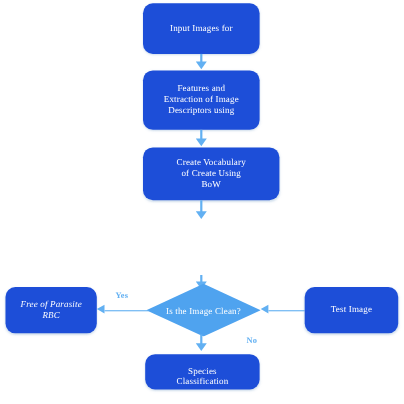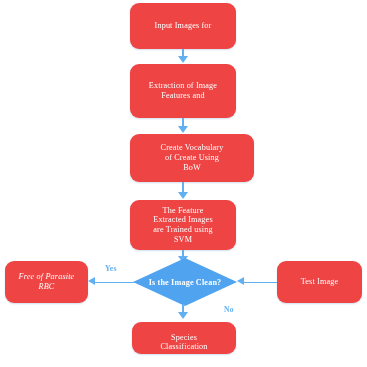--- a/index.html
+++ b/index.html
@@ -12,21 +12,21 @@
     width: 367px;
     height: 367px;
     background: #ffffff;
     overflow: hidden;
     font-family: "Liberation Serif", "DejaVu Serif", serif;
   }
 
   
   .node {
     position: absolute;
-    background: #ef4444;
+    background: #1d4ed8;
     border-radius: 9px;
     color: #ffffff;
     display: flex;
     align-items: center;
     justify-content: center;
     text-align: center;
     line-height: 1.18;
     box-sizing: border-box;
     box-shadow: 0 1px 2px rgba(120,160,200,0.35);
     padding: 2px 6px;
@@ -46,21 +46,20 @@
   .diamond-label {
     position: absolute;
     inset: 0;
     display: flex;
     align-items: center;
     justify-content: center;
     color: #ffffff;
     font-size: 8.2px;
     white-space: nowrap;
     letter-spacing: 0.15px;
-    font-weight: bold;
   }
 
   
   .conn {
     position: absolute;
     background: #62b0f2;
   }
   .conn-v { width: 1.6px; }
   .conn-h { height: 1.6px; }
 
@@ -98,47 +97,40 @@
     <div>
       <span>Input Images for</span>
     </div>
   </div>
 
   <div class="conn conn-v" style="left:182.2px; top:49px; height:8px;"></div>
   <div class="arrow arrow-down" style="left:178px; top:56px;"></div>
 
   <div class="node" style="left:130px; top:64px; width:106px; height:54px;">
     <div>
+      <span>Features and</span>
       <span>Extraction of Image</span>
-      <span>Features and</span>
+      <span>Descriptors using</span>
     </div>
   </div>
 
   <div class="conn conn-v" style="left:182.2px; top:118px; height:9px;"></div>
   <div class="arrow arrow-down" style="left:178px; top:126px;"></div>
 
   <div class="node" style="left:130px; top:134px; width:124px; height:48px;">
     <div>
       <span>Create Vocabulary</span>
       <span>of Create Using</span>
       <span>BoW</span>
     </div>
   </div>
 
   <div class="conn conn-v" style="left:182.2px; top:182px; height:11px;"></div>
   <div class="arrow arrow-down" style="left:178px; top:192px;"></div>
 
-  <div class="node" style="left:130px; top:200px; width:106px; height:50px;">
-    <div>
-      <span>The Feature</span>
-      <span>Extracted Images</span>
-      <span>are Trained using</span>
-      <span>SVM</span>
-    </div>
-  </div>
 
   <div class="conn conn-v" style="left:182.2px; top:250px; height:8px;"></div>
   <div class="arrow arrow-down" style="left:178px; top:256px;"></div>
 
   <div class="diamond-wrap" style="left:133px; top:258px; width:104px; height:48px;">
     <svg class="diamond-shape" viewBox="0 0 104 48" preserveAspectRatio="none">
       <polygon points="52,0 104,24 52,48 0,24" fill="#4fa3ef"></polygon>
     </svg>
     <div class="diamond-label">Is the Image Clean?</div>
   </div>

